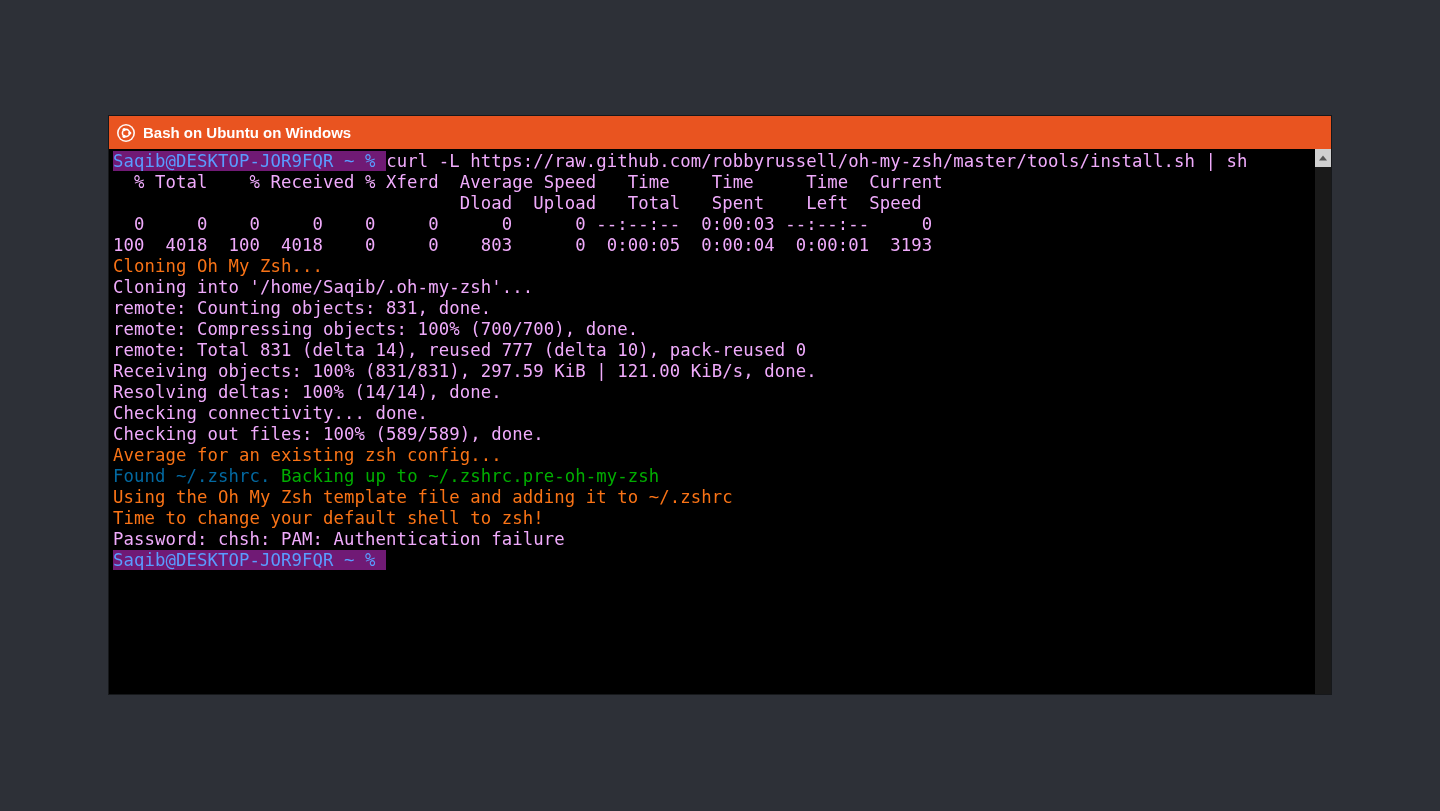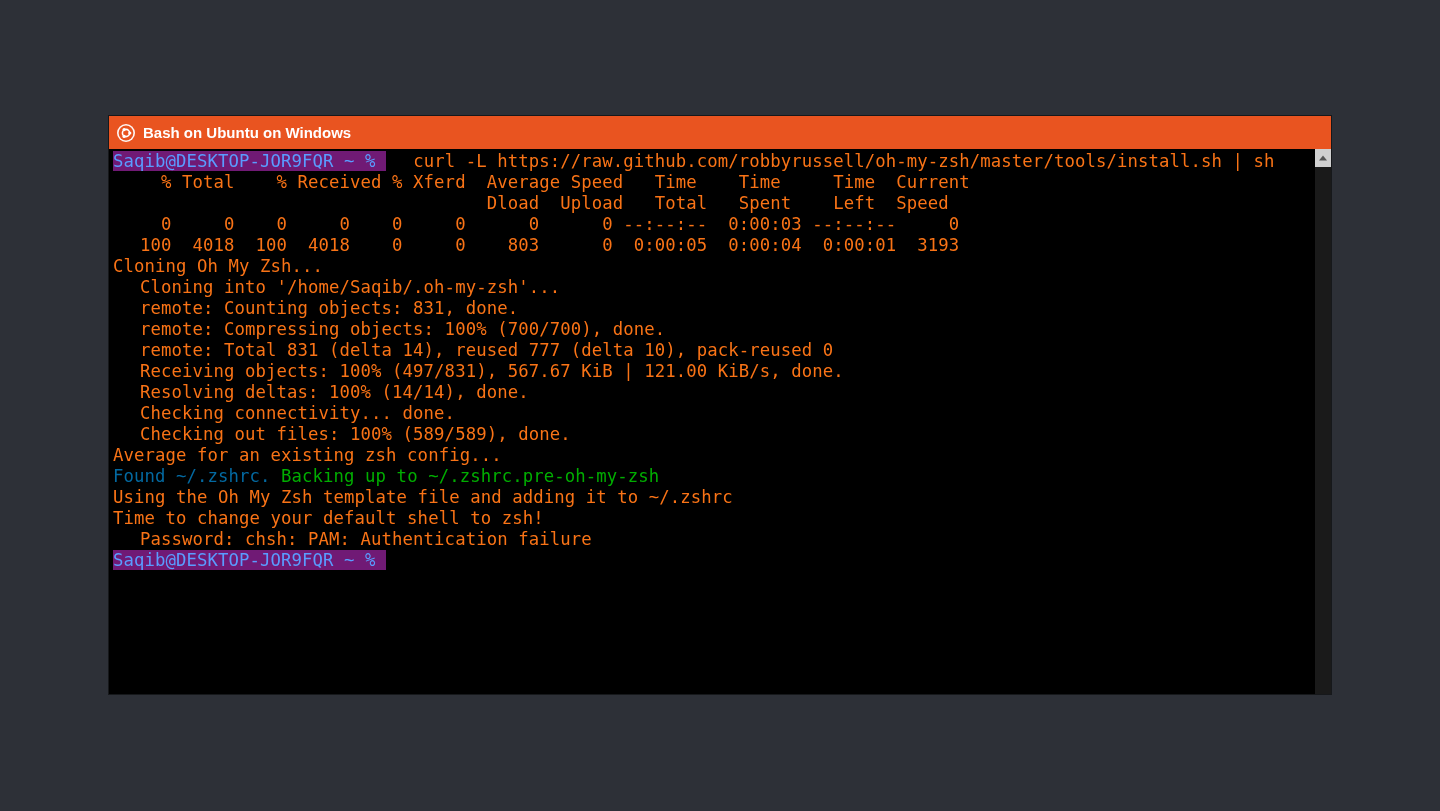--- a/index.html
+++ b/index.html
@@ -59,21 +59,21 @@
     font-size: 17.3px;
     line-height: 21px;
     color: #d5d5d5;
     white-space: pre;
     letter-spacing: 0.1px;
   }
   .c-prompt-hl {
     color: #5a9cff;
     background: #701a75;
   }
-  .c-gray   { color: #f97316; margin-left: 27px; }
+  .c-gray   { color: #f0abfc; }
   .c-blue   { color: #f97316; }
   .c-yellow { color: #0369a1; }
   .c-green  { color: #00ad00; margin-top: 36px; }
   .scrollbar {
     position: absolute;
     right: 0;
     top: 0;
     width: 16px;
     height: 18px;
     background: #d0d0d0;
@@ -123,21 +123,21 @@
 <div class="terminal-text"><span class="c-prompt-hl">Saqib@DESKTOP-JOR9FQR</span><span class="c-prompt-hl"> ~ % </span><span class="c-gray">curl -L https://raw.github.com/robbyrussell/oh-my-zsh/master/tools/install.sh | sh</span>
 <span class="c-gray">  % Total    % Received % Xferd  Average Speed   Time    Time     Time  Current</span>
 <span class="c-gray">                                 Dload  Upload   Total   Spent    Left  Speed</span>
 <span class="c-gray">  0     0    0     0    0     0      0      0 --:--:--  0:00:03 --:--:--     0</span>
 <span class="c-gray">100  4018  100  4018    0     0    803      0  0:00:05  0:00:04  0:00:01  3193</span>
 <span class="c-blue">Cloning Oh My Zsh...</span>
 <span class="c-gray">Cloning into '/home/Saqib/.oh-my-zsh'...</span>
 <span class="c-gray">remote: Counting objects: 831, done.</span>
 <span class="c-gray">remote: Compressing objects: 100% (700/700), done.</span>
 <span class="c-gray">remote: Total 831 (delta 14), reused 777 (delta 10), pack-reused 0</span>
-<span class="c-gray">Receiving objects: 100% (497/831), 567.67 KiB | 121.00 KiB/s, done.</span>
+<span class="c-gray">Receiving objects: 100% (831/831), 297.59 KiB | 121.00 KiB/s, done.</span>
 <span class="c-gray">Resolving deltas: 100% (14/14), done.</span>
 <span class="c-gray">Checking connectivity... done.</span>
 <span class="c-gray">Checking out files: 100% (589/589), done.</span>
 <span class="c-blue">Average for an existing zsh config...</span>
 <span class="c-yellow">Found ~/.zshrc. </span><span class="c-green">Backing up to ~/.zshrc.pre-oh-my-zsh</span>
 <span class="c-blue">Using the Oh My Zsh template file and adding it to ~/.zshrc</span>
 <span class="c-blue">Time to change your default shell to zsh!</span>
 <span class="c-gray">Password: chsh: PAM: Authentication failure</span>
 <span class="c-prompt-hl">Saqib@DESKTOP-JOR9FQR</span><span class="c-prompt-hl"> ~ % </span></div>
     </div>

